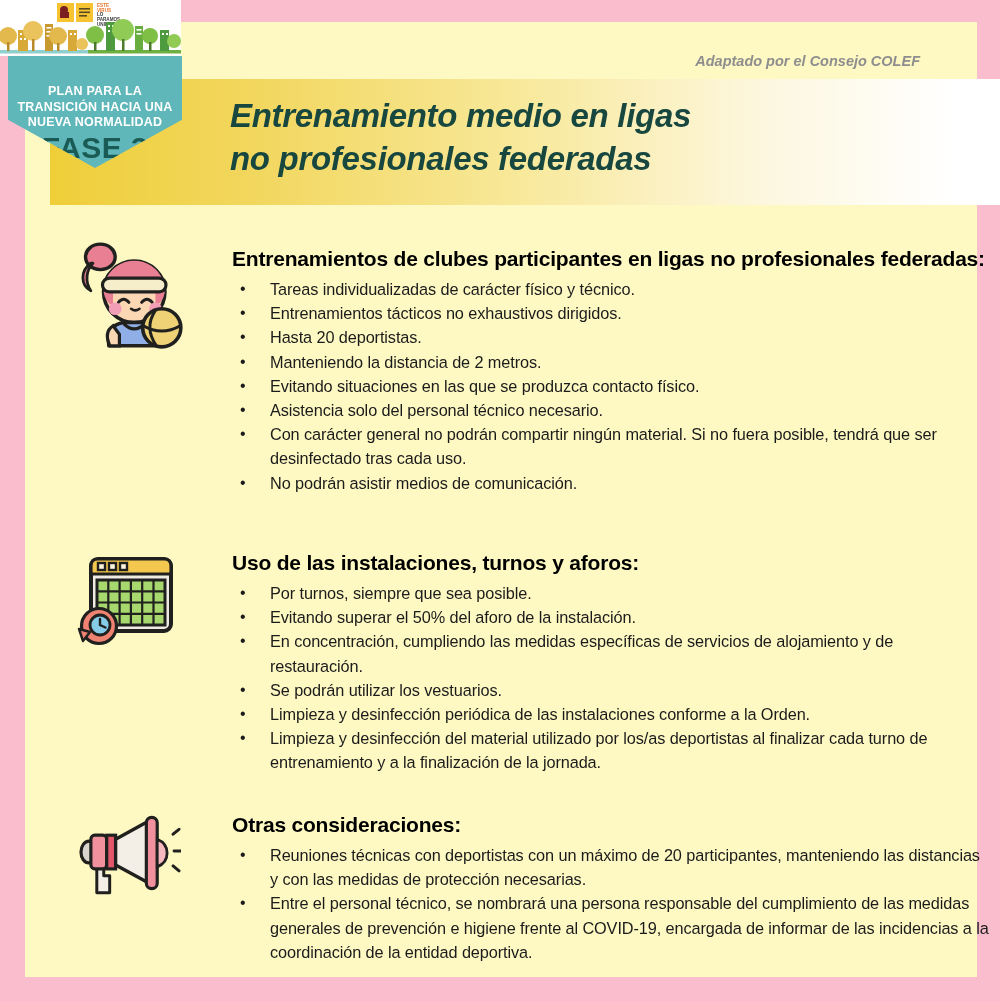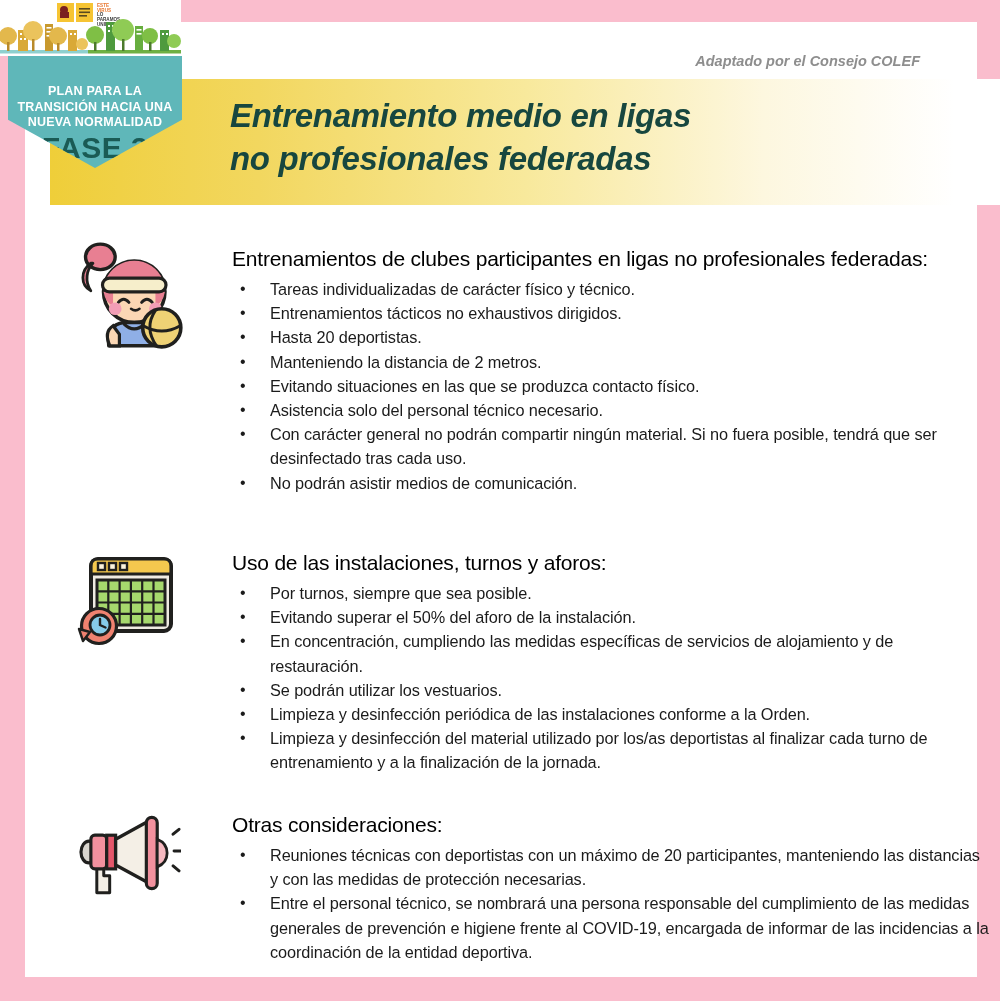--- a/index.html
+++ b/index.html
@@ -4,21 +4,21 @@
 <style>
   * { box-sizing: border-box; }
   html,body { margin:0; padding:0; }
   body {
     width:1000px; height:1001px; position:relative; overflow:hidden;
     background:#FABDCD;
     font-family:"Liberation Sans", sans-serif;
   }
   .content-panel {
     position:absolute; left:25px; top:22px; width:952px; height:955px;
-    background:#ffffff;
+    background:#fef9c3;
   }
   .title-band {
     position:absolute; left:25px; top:57px; width:952px; height:126px;
     background:linear-gradient(to right,#EFCE39 0%,#F2D75F 22%,#F8E99C 50%,#FDF7DF 75%,#FFFFFF 95%);
   }
   .city-banner {
     position:absolute; left:0; top:0; width:181px; height:56px; background:#ffffff;
   }
   .phase-badge {
     position:absolute; left:8px; top:56px; width:174px; height:112px;
@@ -45,21 +45,21 @@
   .sec { position:absolute; left:0; width:1000px; }
   .s1 { top:219px; }
   .s2 { top:523px; }
   .s3 { top:785px; }
   .sec-icon { position:absolute; left:52px; width:106px; }
   .s1 .sec-icon { top:0px; }
   .s2 .sec-icon { top:8px; }
   .s3 .sec-icon { top:7px; }
   .sec-body { position:absolute; left:207px; top:0; width:762px; }
   .sec-body h2 {
-    margin:0; color:#000000; font-size:21px; line-height:35px; font-weight:normal; letter-spacing:-0.2px;
+    margin:0; color:#000000; font-size:21px; line-height:35px; font-weight:bold; letter-spacing:-0.2px;
   }
   .sec-body ul { margin:1px 4px 0 0; padding:0; list-style:none; }
   .sec-body li {
     position:relative; padding-left:38px;
     color:#1B1B1B; font-size:16.3px; line-height:24.2px; letter-spacing:-0.1px;
   }
   .sec-body li::before {
     content:"\2022"; position:absolute; left:8px; top:0; font-size:16px;
   }
 </style>

